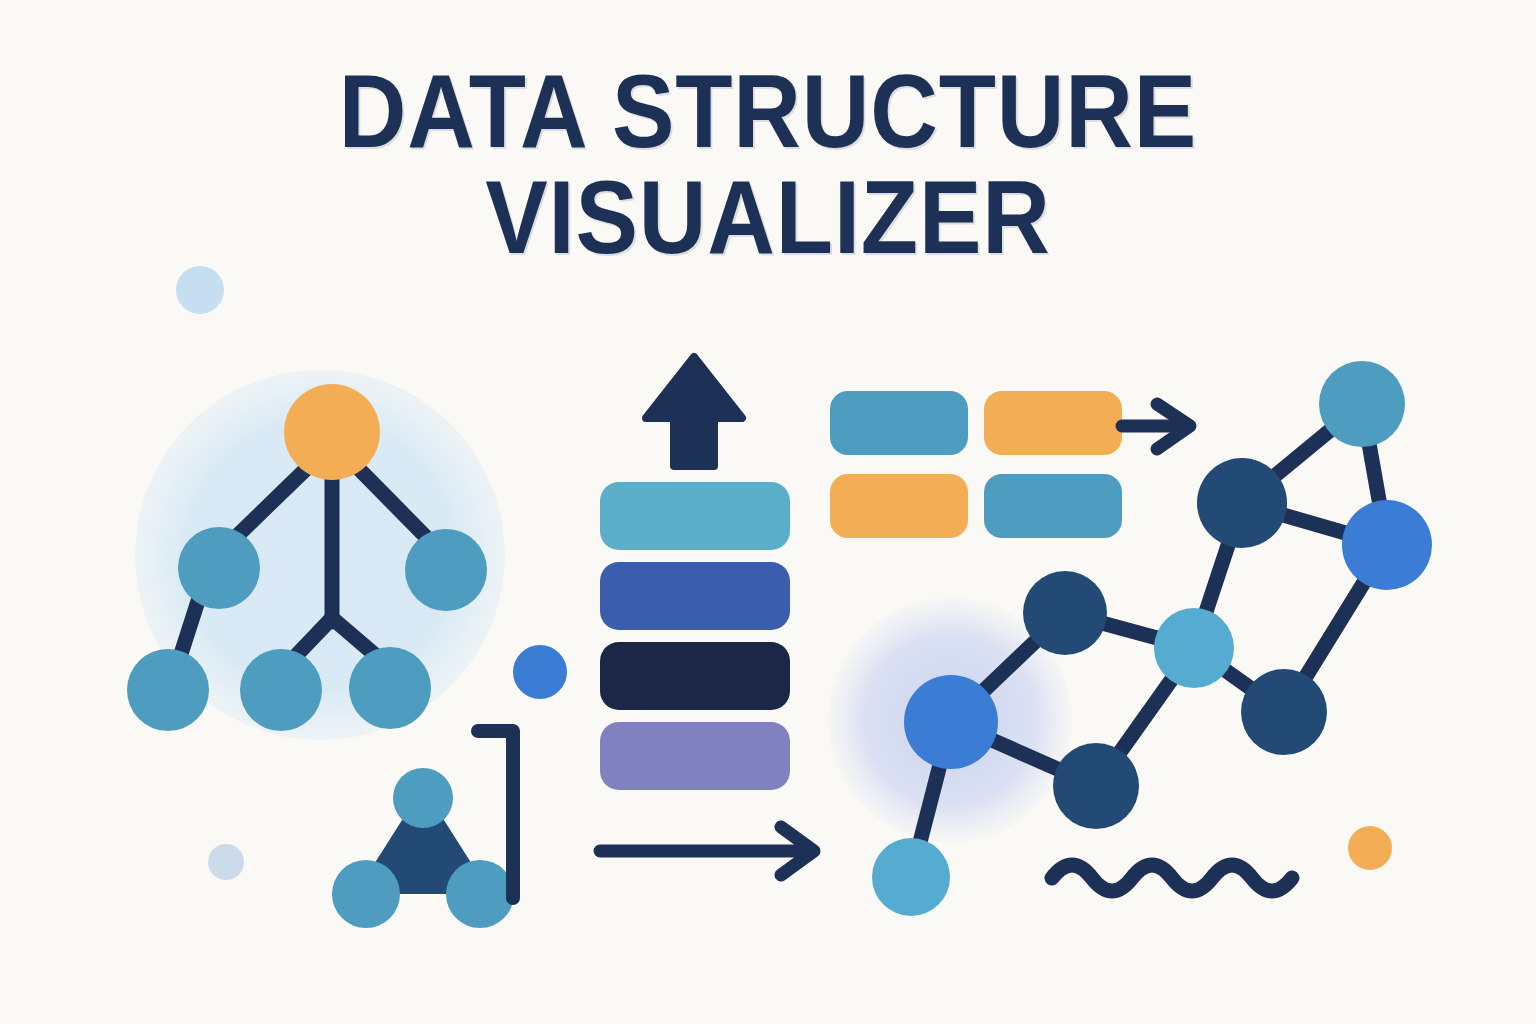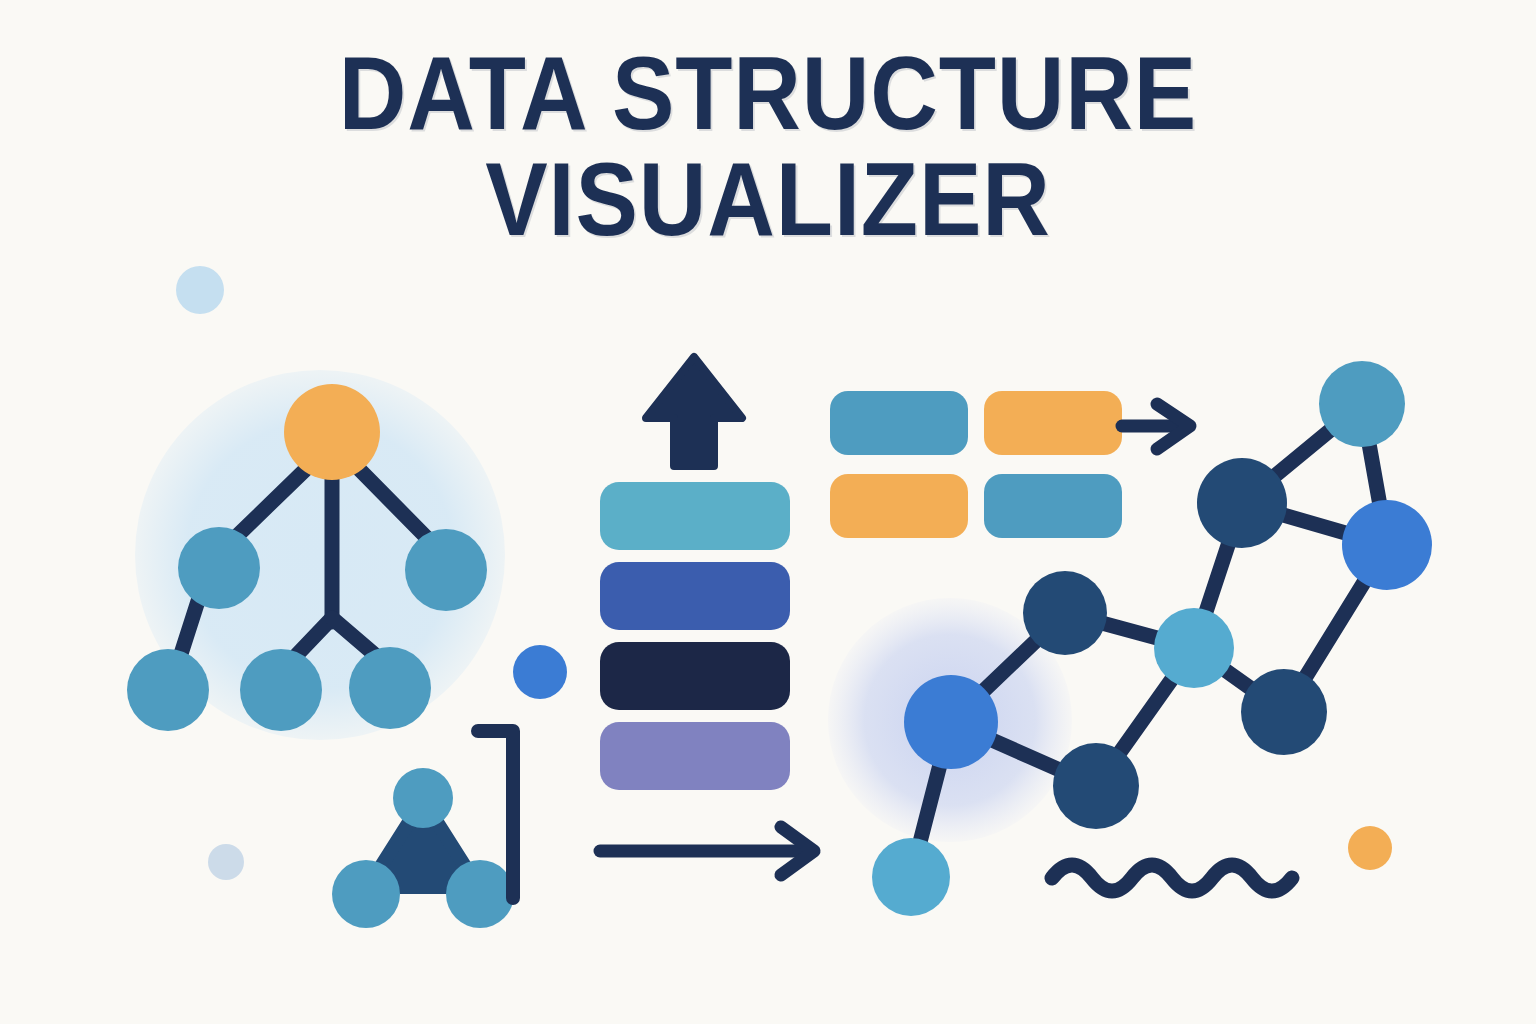--- a/index.html
+++ b/index.html
@@ -20,21 +20,21 @@
     position: absolute;
     top: 0;
     left: 0;
     width: 1536px;
     height: 1024px;
     display: block;
   }
   .title-block {
     position: absolute;
     left: 0;
-    top: 40px;
+    top: 58px;
     width: 1536px;
     text-align: center;
     pointer-events: none;
   }
   .title-line {
     display: block;
     color: #1d3055;
     font-family: "Liberation Sans", sans-serif;
     font-weight: 700;
     font-size: 104px;

